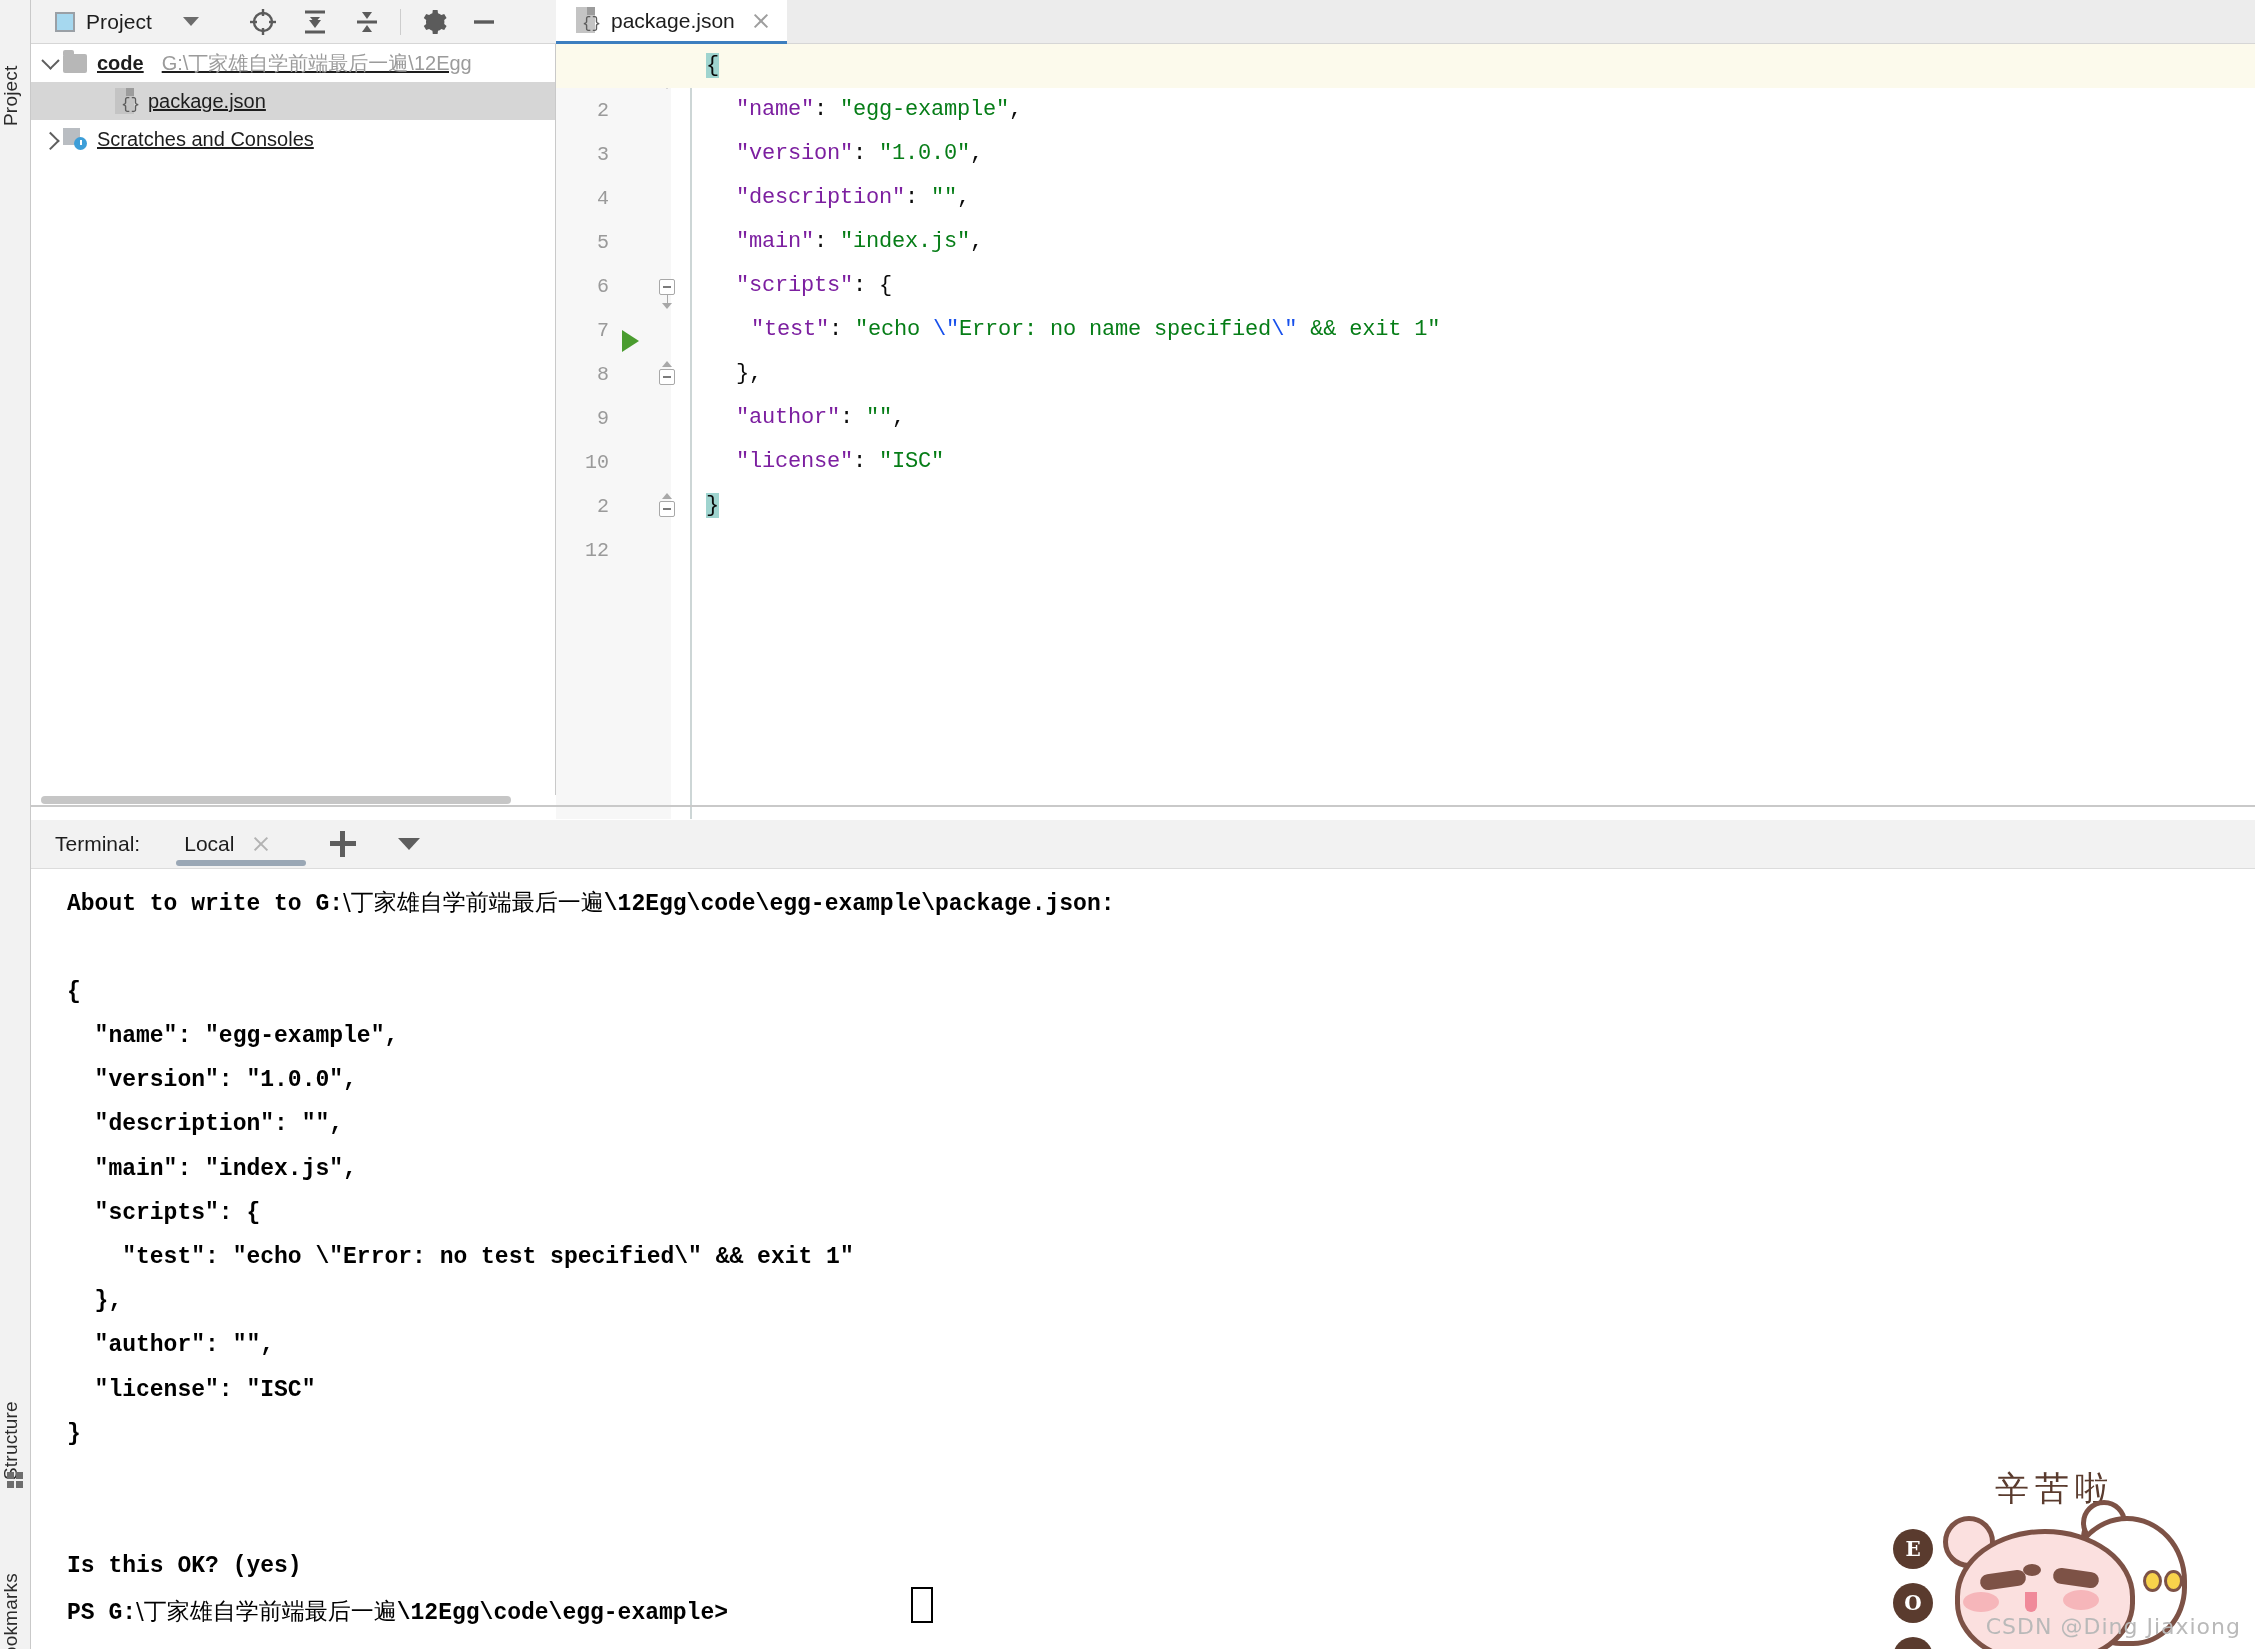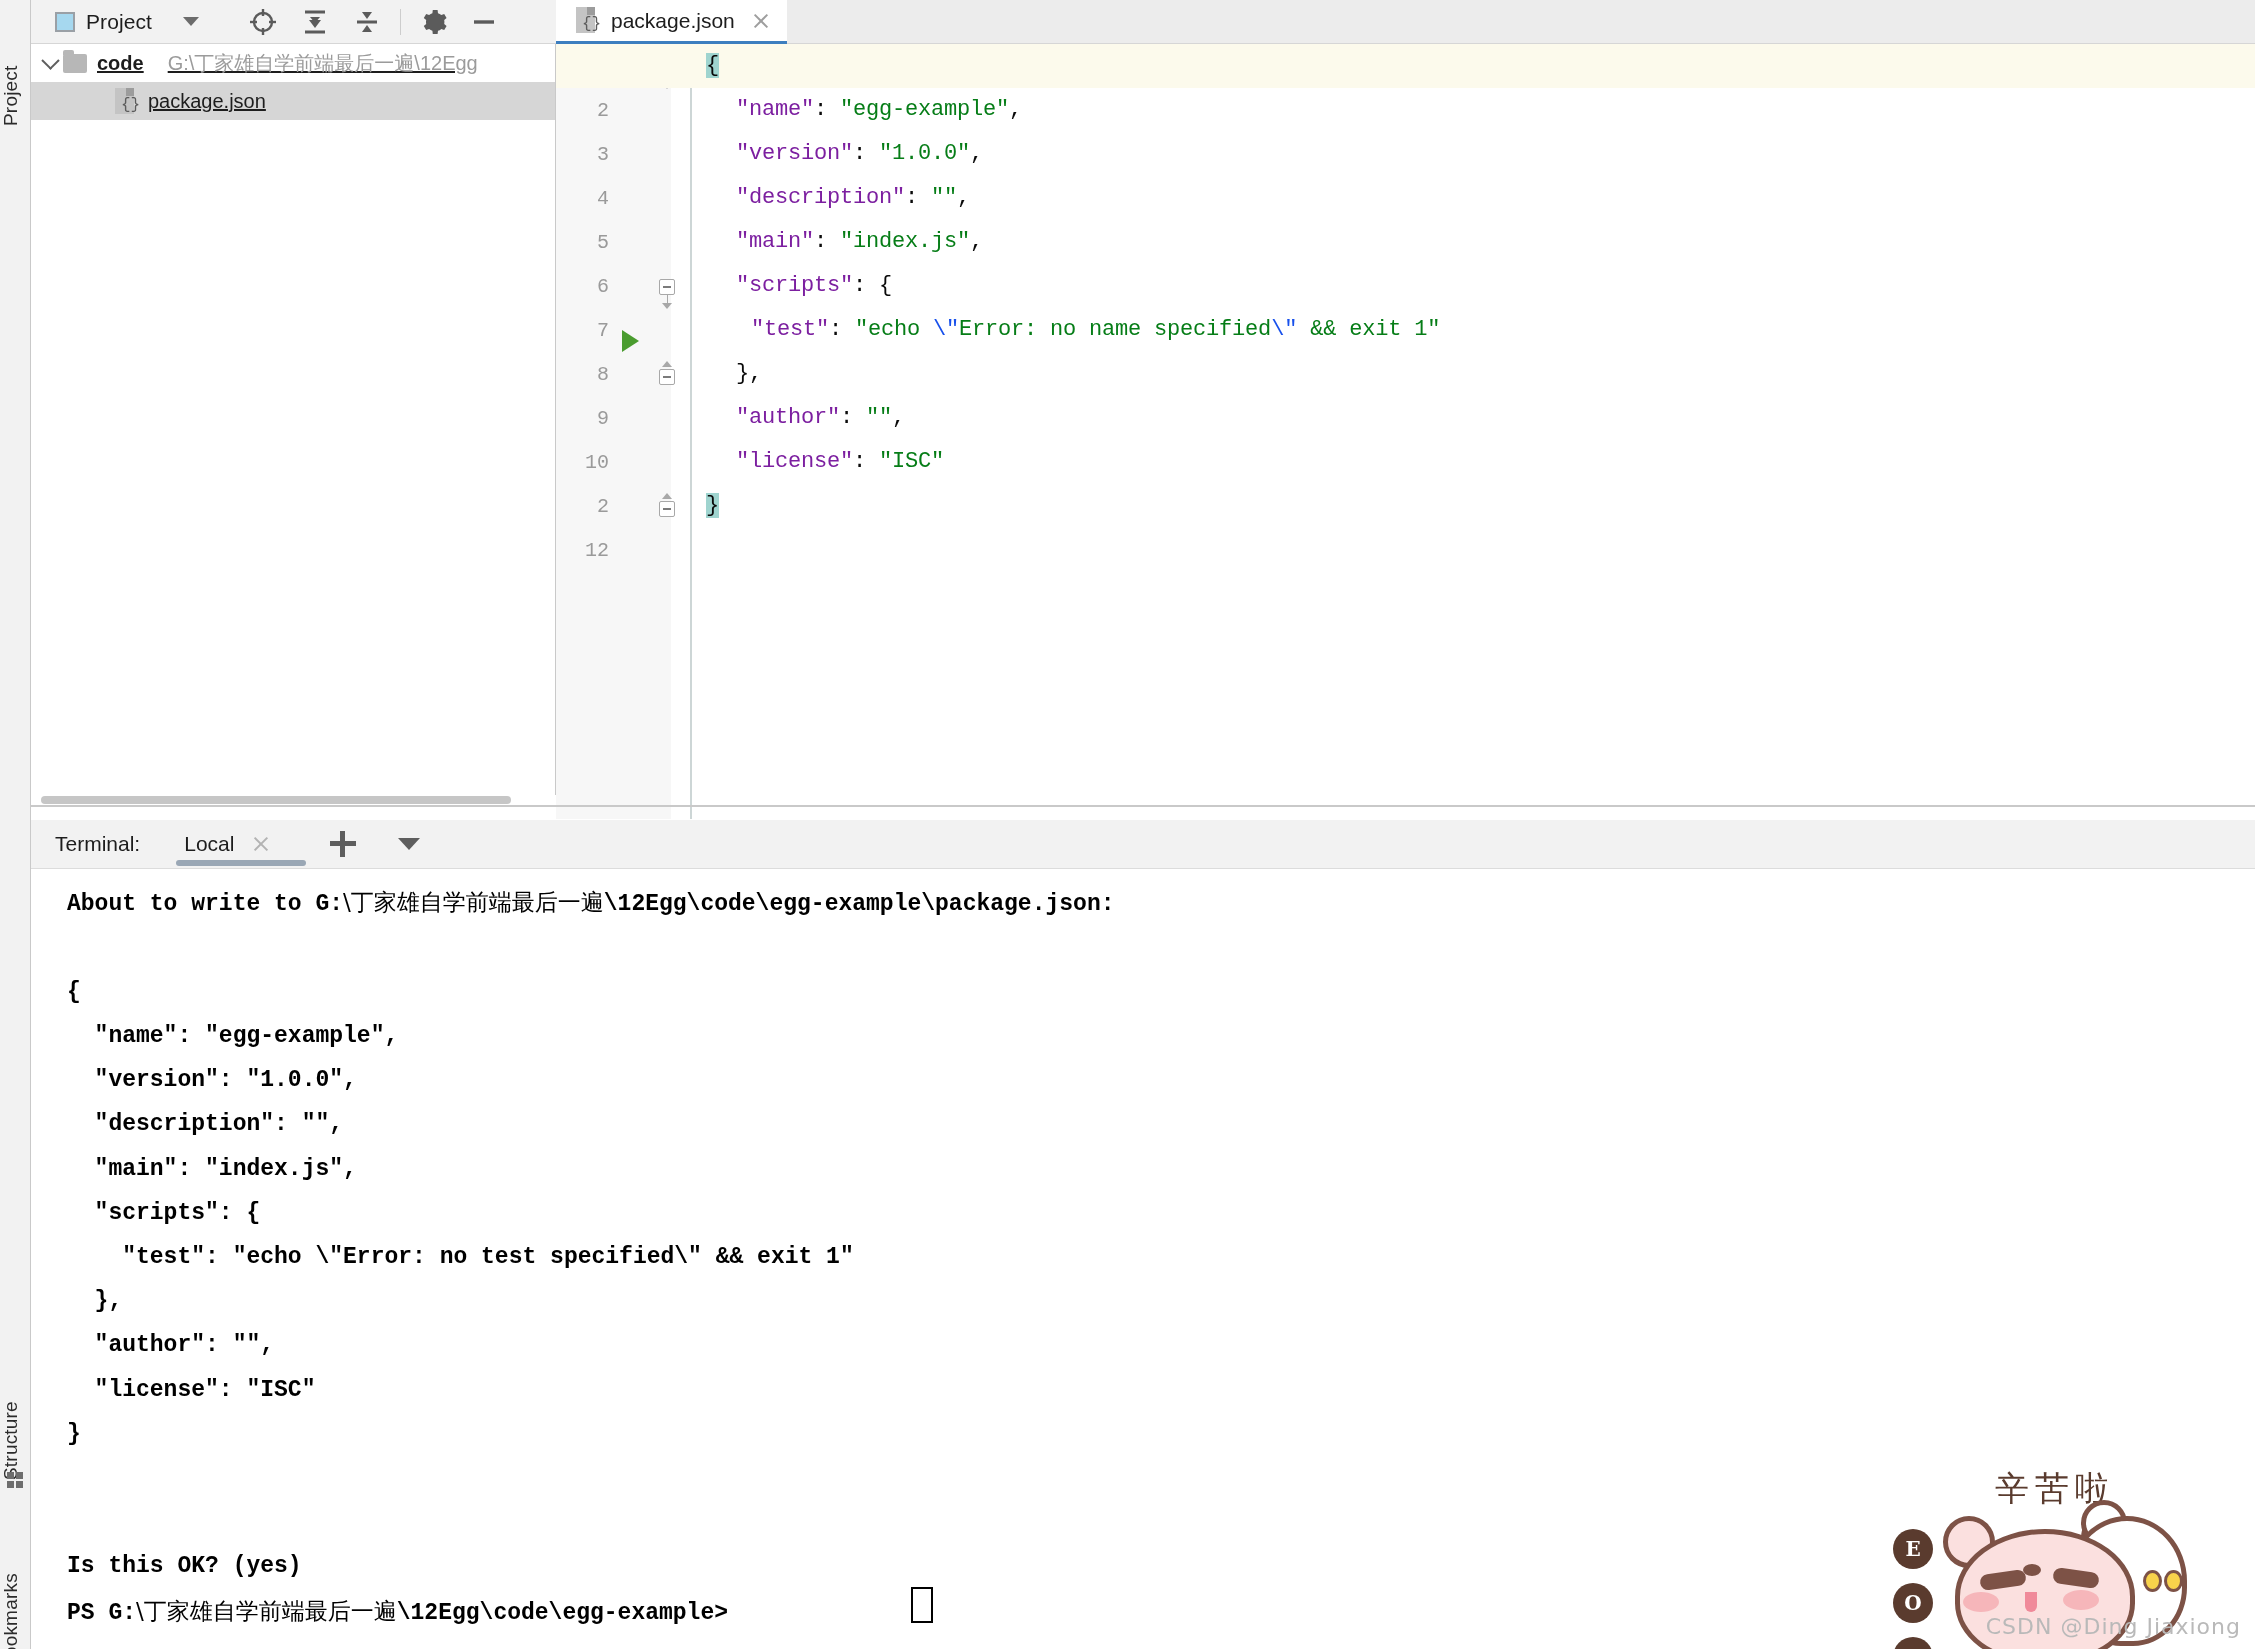--- a/index.html
+++ b/index.html
@@ -75,21 +75,21 @@
   .folder-ico {
     width: 24px; height: 19px; background: #b7b7b7; border-radius: 2px;
     position: relative; flex: 0 0 24px; margin-right: 10px;
   }
   .folder-ico::before{
     content:""; position:absolute; left:0; top:-4px; width:11px; height:5px;
     background:#b7b7b7; border-radius:2px 2px 0 0;
   }
   .tlabel { font-size: 20px; }
   .tlabel.bold { font-weight: bold; }
-  .tpath { font-size: 20px; color: #9b9b9b; margin-left: 24px; }
+  .tpath { font-size: 20px; color: #9b9b9b; margin-left: 18px; }
 
   .json-ico { position: relative; width: 23px; height: 27px; flex:0 0 23px; margin-right: 10px; }
   .json-ico .pg { position:absolute; left:0; top:0; width:19px; height:26px; background:#c4c4c4; }
   .json-ico .fold { position:absolute; right:4px; top:0; width:8px; height:8px; background:#9c9c9c; }
   .json-ico .braces {
     position:absolute; left:6px; top:9px; font-size:16px; color:#5c5c5c;
     font-family:"Liberation Mono", monospace; line-height:16px;
   }
 
   .lib-ico { width: 24px; height: 22px; position: relative; flex:0 0 24px; margin-right: 10px; }
@@ -335,20 +335,30 @@
     <div class="trow selected" style="padding-left:84px">
       <div class="json-ico">
         <span class="pg"></span>
           <span class="fold"></span>
           <span class="braces">{}</span>
       </div>
       <span class="tlabel">package.json</span>
     </div>
 
 
+    <div class="trow" style="padding-left:6px">
+      <div class="twist">
+          <span class="chev right"></span>
+        </div>
+      <div class="scr-ico">
+        <span class="sheet"></span>
+          <span class="clock"></span>
+      </div>
+      <span class="tlabel">Scratches and Consoles</span>
+    </div>
   </div>
   <div class="tree-hscroll">
       <i></i>
     </div>
 
   <div class="editor-tabs">
     <div class="etab">
       <div class="json-ico">
         <span class="pg"></span>
           <span class="fold"></span>

